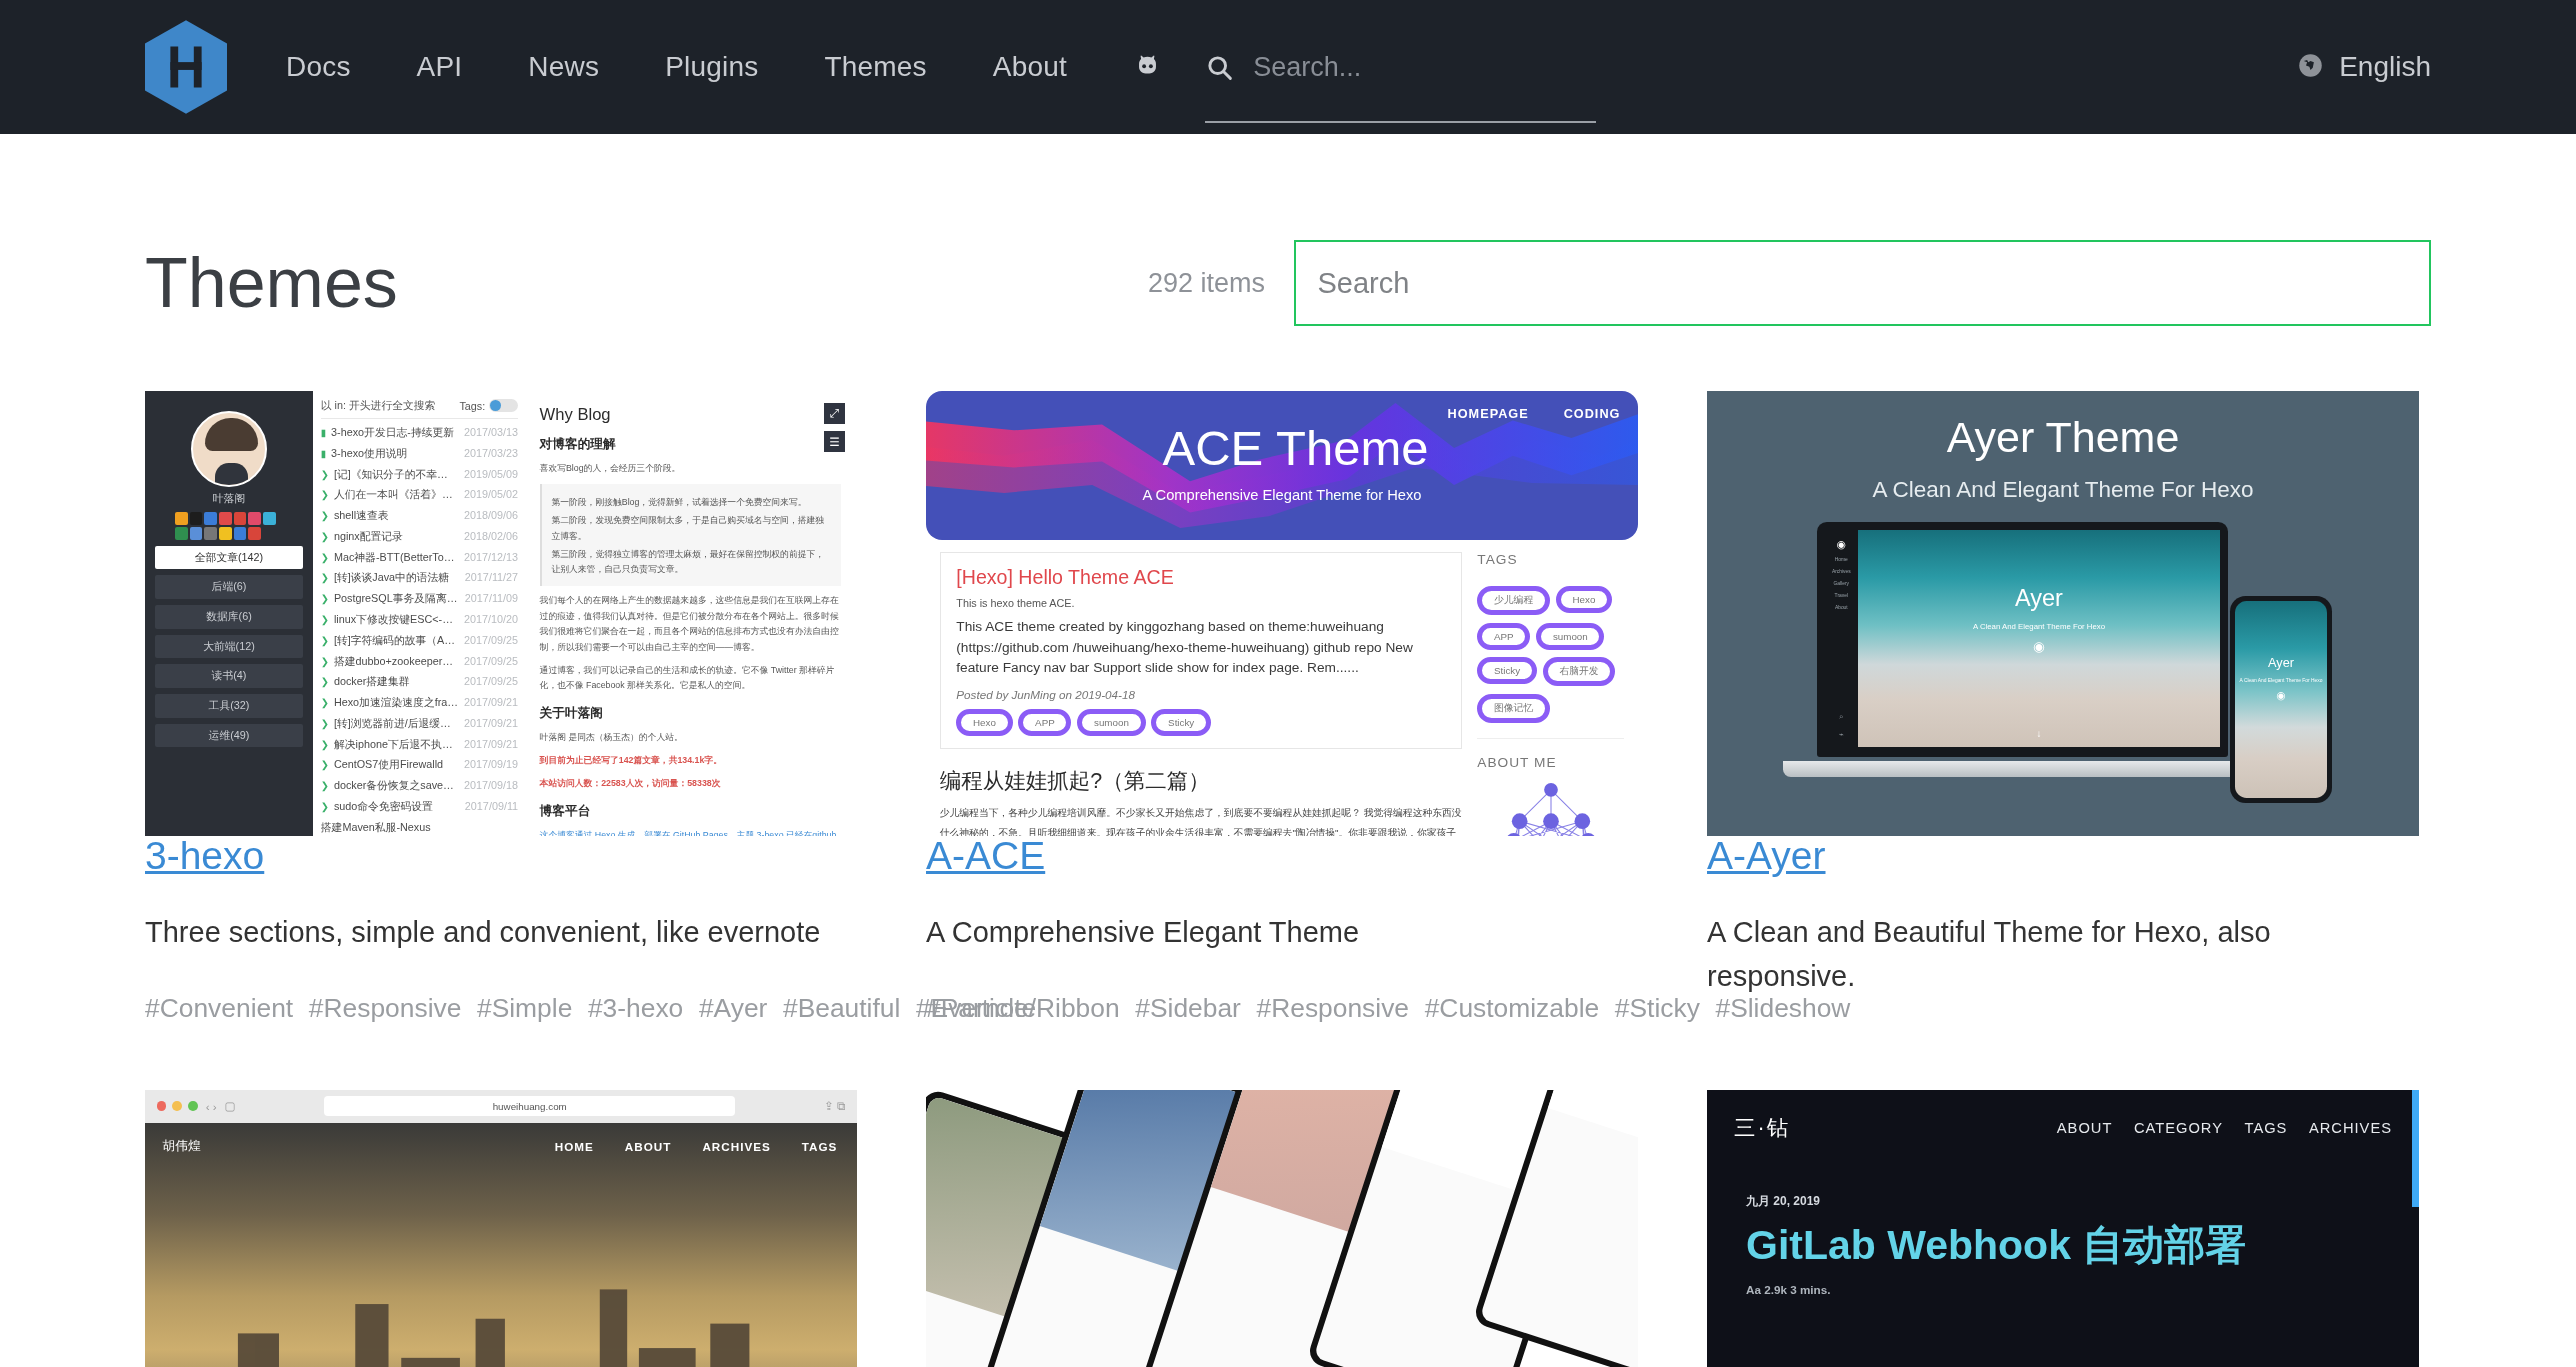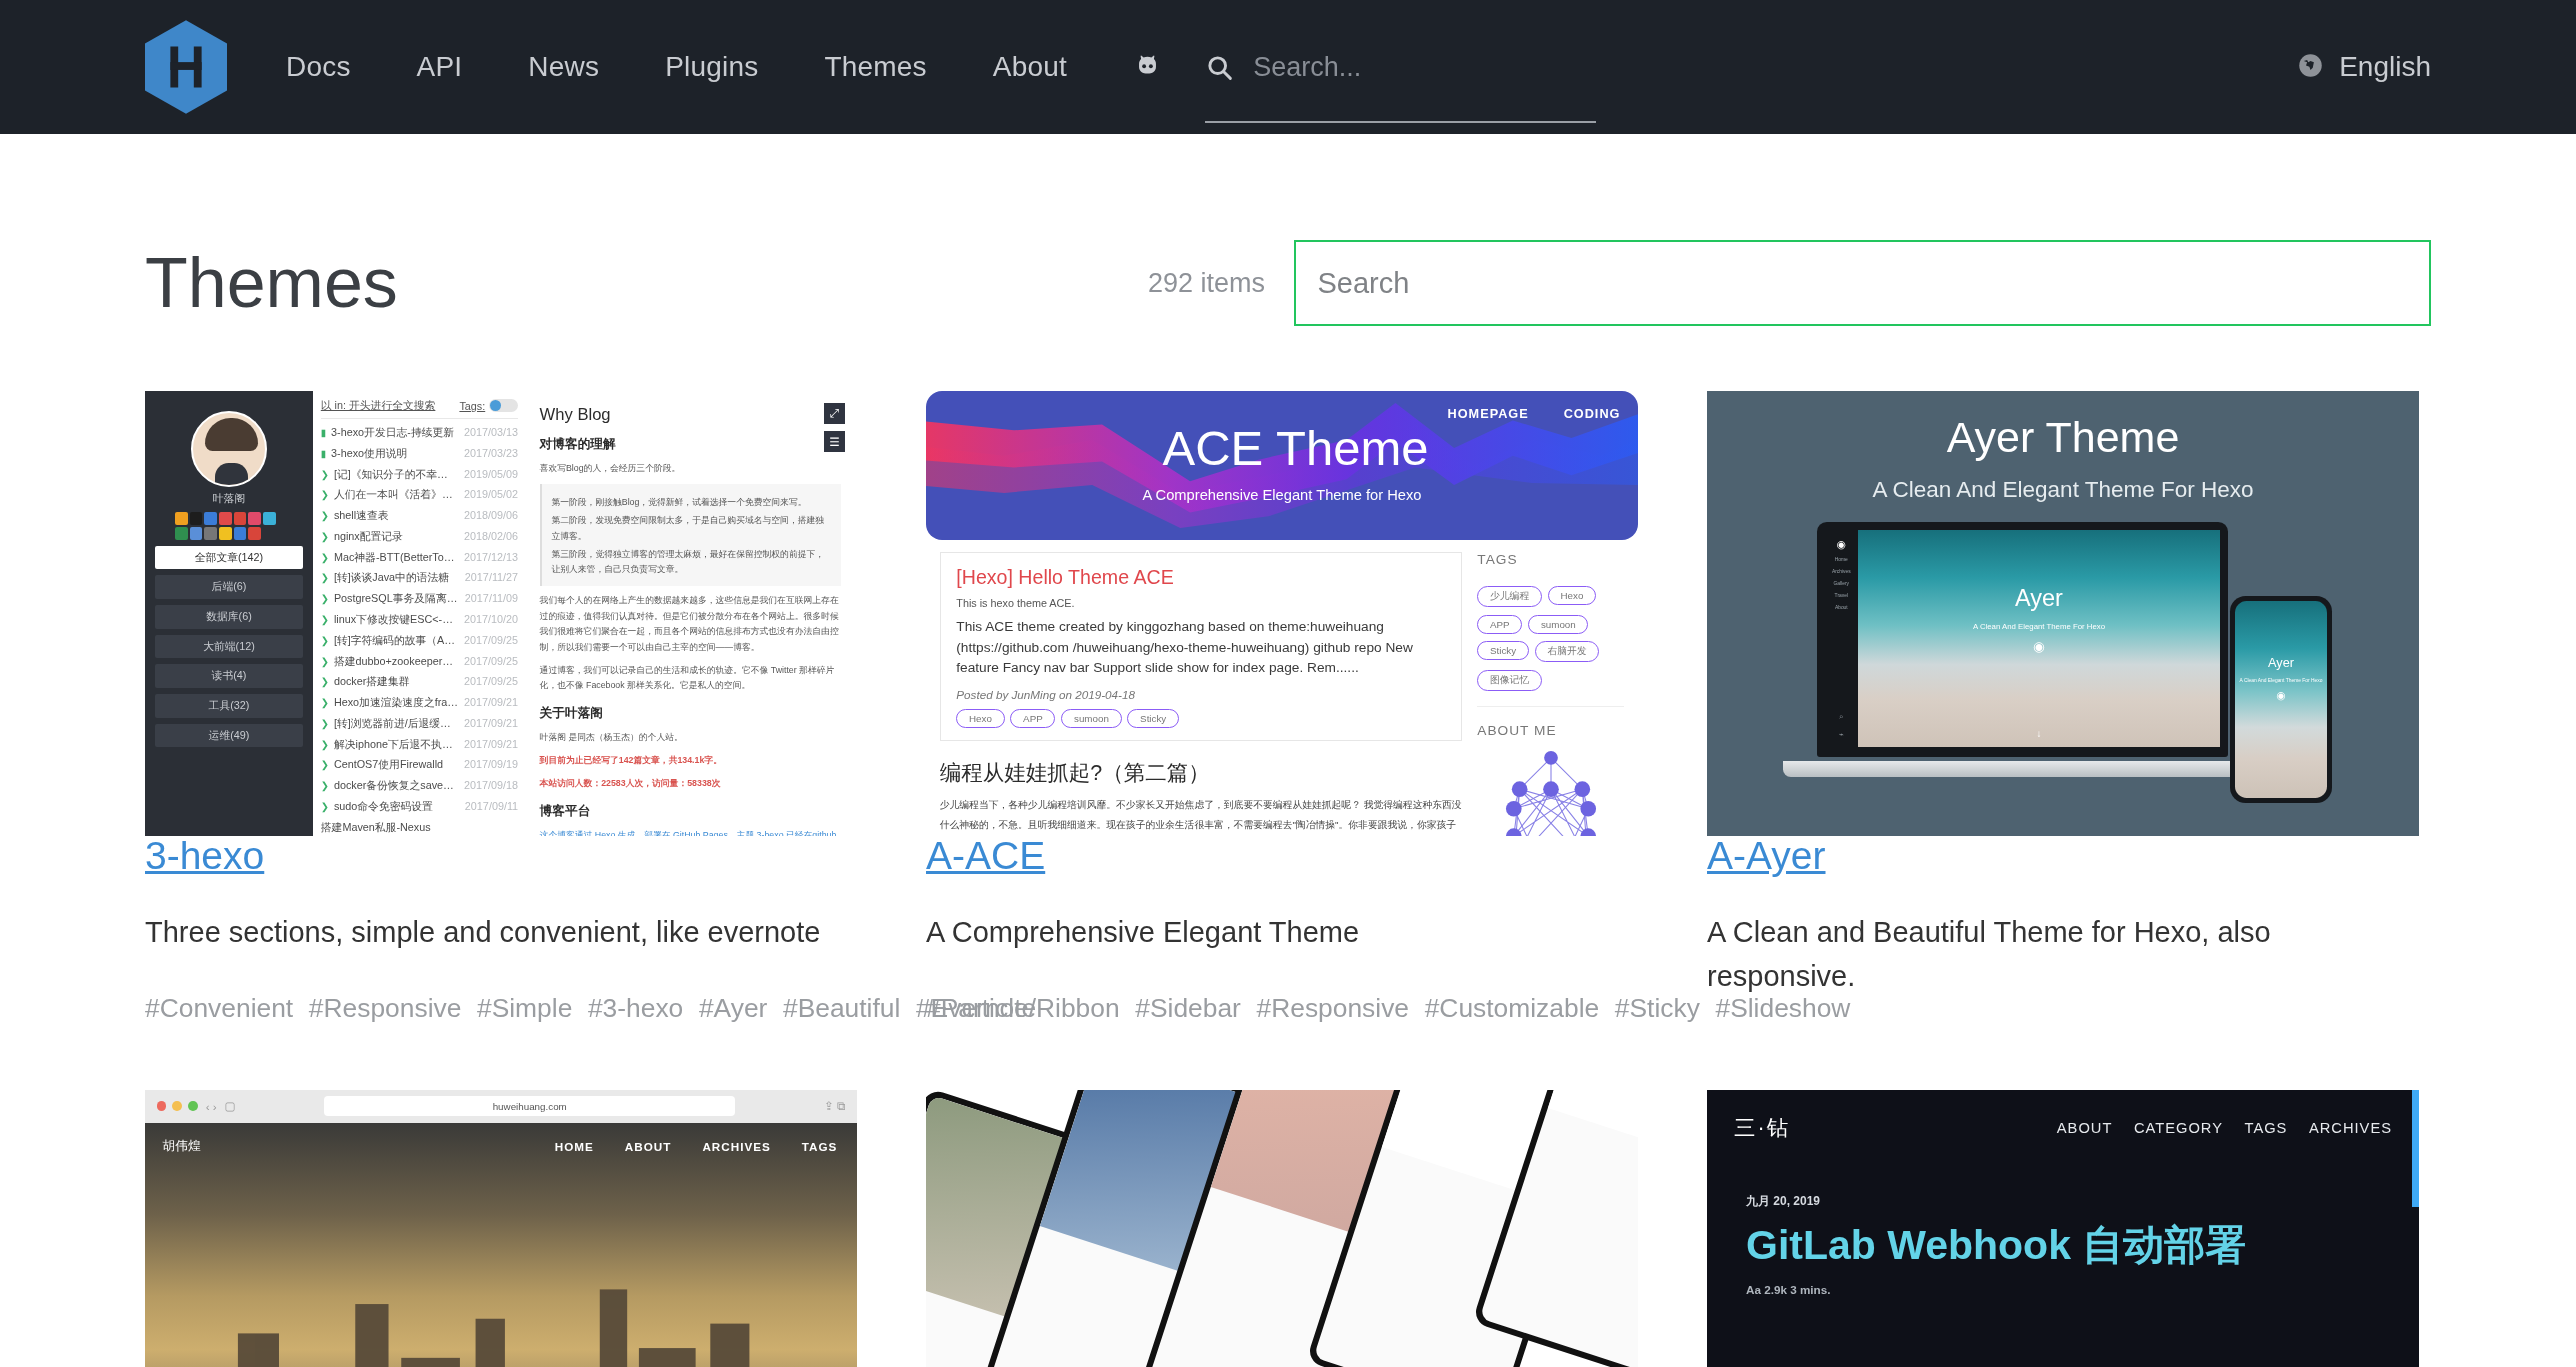--- a/index.html
+++ b/index.html
@@ -87,21 +87,21 @@
   .t-hexo .sq{ display:flex; flex-wrap:wrap; width:108px; margin:5.9px auto 0; gap:2px; }
   .t-hexo .sq i{ width:12.7px; height:12.7px; display:block; border-radius:2px;}
   .t-hexo .mi{
     margin:5.9px 9.8px 0; background:#fff; color:#333; font-size:10.8px;
     text-align:center; padding:4.9px 0; border-radius:2px;
   }
   .t-hexo .mi.dark{ background:#3a3f48; color:#c9ccd1;}
   .t-hexo .mid{ flex:1 1 auto; background:#fff; padding:7.8px 5.9px 0 7.8px; min-width:0;}
   .t-hexo .srow{
     display:flex; align-items:center; font-size:10.8px; color:#555;
-    border-bottom:1px solid #e8e8e8; padding-bottom:4.9px; margin-bottom:3.9px;text-decoration:underline;
+    border-bottom:1px solid #e8e8e8; padding-bottom:4.9px; margin-bottom:3.9px;
   }
   .t-hexo .srow .tg{ margin-left:auto; display:flex; align-items:center; gap:3.9px; }
   .t-hexo .tgl{ width:29px;height:12.7px;border-radius:6.8px;background:#e4e4e4; position:relative;}
   .t-hexo .tgl:before{content:"";position:absolute;left:1px;top:1px;width:10.8px;height:10.8px;border-radius:50%;background:#4b9cd8;}
   .t-hexo .li{ display:flex; font-size:10.8px; color:#4b4b4b; padding:3.4px 0; align-items:baseline;}
   .t-hexo .li .ar{ color:#3ab06a; margin-right:4.9px; font-size:9.8px;}
   .t-hexo .li .tx{ overflow:hidden; white-space:nowrap; text-overflow:ellipsis; }
   .t-hexo .li .dt{ margin-left:auto; color:#b9bcc0; padding-left:5.9px; white-space:nowrap;}
   .t-hexo .art{ flex:0 0 333px; background:#fff; padding:13.7px 15.6px 0; position:relative;}
   .t-hexo .art h3{ font-size:16.6px; font-weight:400; color:#2c2c2c; }
@@ -134,21 +134,21 @@
     position:relative; z-index:3; text-align:center; color:#fff;
     font-size:14.7px; margin-top:13.7px;
   }
   .t-ace .body{ display:flex; padding:11.7px 13.7px 0; gap:15.6px;}
   .t-ace .main{ flex:1 1 auto; border:1px solid #e6e6e6; padding:13.7px 15.6px 11.7px; min-width:0;}
   .t-ace .main h3{ color:#e0474c; font-size:19.6px; font-weight:400;}
   .t-ace .main .sm{ font-size:10.8px; color:#555; margin-top:7.8px;}
   .t-ace .main .bd{ font-size:13.7px; color:#3a3a3a; margin-top:7.8px; line-height:1.5;}
   .t-ace .main .meta{ font-size:11.7px; color:#777; font-style:italic; margin-top:9.8px;}
   .t-ace .pill{
-    display:inline-block;border:1px solid #8b5cf6;border-radius:17.6px;
+    display:inline-block;border:5px solid #8b5cf6;border-radius:17.6px;
     padding:2.9px 11.7px; font-size:9.8px; color:#777; margin:7.8px 5.9px 0 0;
   }
   .t-ace .main2 h3{ color:#2c2c2c; font-size:21.5px; font-weight:400; margin-top:17.6px;}
   .t-ace .main2 p{ font-size:9.8px; color:#444; line-height:2; margin-top:7.8px;}
   .t-ace .side{ flex:0 0 147px; }
   .t-ace .side .hd{ font-size:13.7px; color:#777; letter-spacing:1px; margin-bottom:11.7px;}
   .t-ace .side .hd2{ font-size:13.7px; color:#777; letter-spacing:1px; margin:15.6px 0 9.8px; border-top:1px solid #eee; padding-top:15.6px;}
   .t-ace .nn{ width:94px; height:147px; margin:3.9px auto 0; position:relative;}
 
   

